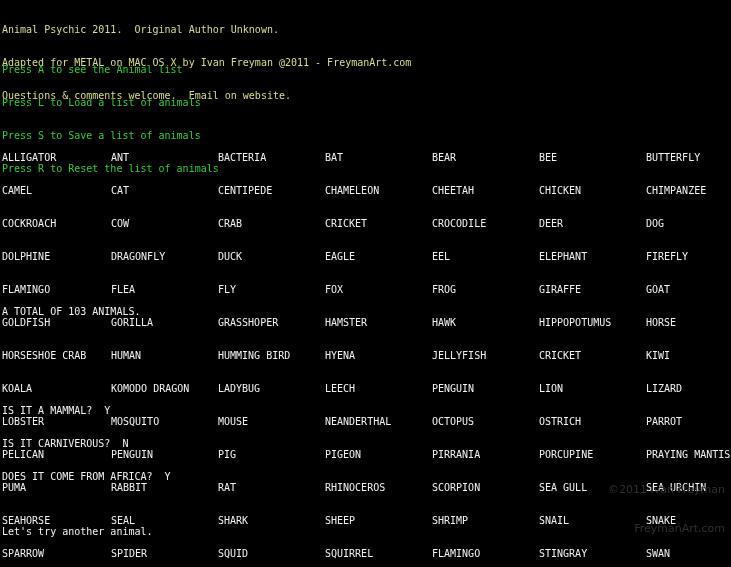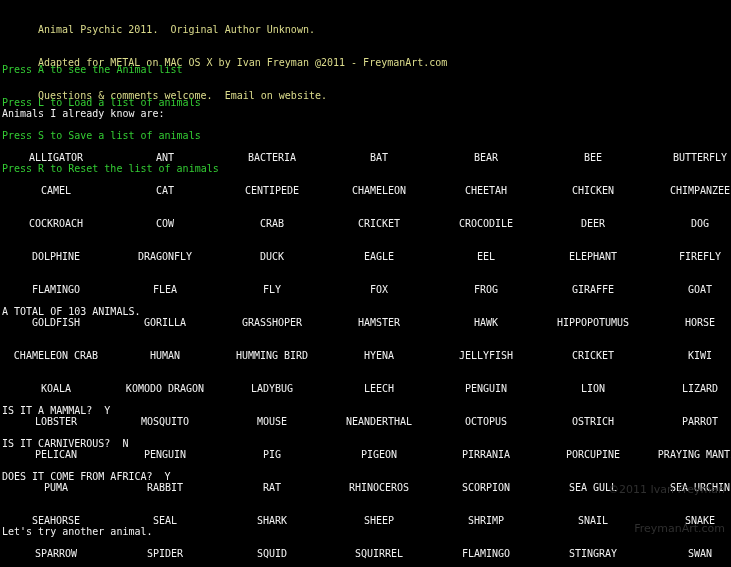--- a/index.html
+++ b/index.html
@@ -31,21 +31,21 @@
   }
 
   .line {
     height: 11px;
     line-height: 11px;
     white-space: pre;
     font-size: 10px;
     font-family: "DejaVu Sans Mono", "Liberation Mono", monospace;
   }
 
-  .hdr      { color: #dcdc8c; margin-left: 36px; }
+  .hdr      { color: #dcdc8c; }
   .menu     { color: #33cc33; }
   .white    { color: #f2f2f2; }
   .blank    { color: transparent; }
 
   
   #header-block {
     position: absolute;
     left: 2px;
     top: 2px;
   }
@@ -64,21 +64,20 @@
     top: 108px;
   }
 
   
   #animal-grid {
     position: absolute;
     left: 2px;
     top: 130px;
     width: 727px;
     height: 160px;
-    text-align: center;
   }
   .animal-col {
     position: absolute;
     top: 0;
     width: 108px;
   }
   .animal-col .line {
     color: #f2f2f2;
   }
   .col0 { left: 0px; }
@@ -142,31 +141,30 @@
     <div class="line hdr">Questions &amp; comments welcome.  Email on website.</div>
   </div>
 
   <div id="menu-block">
     <div class="line menu">Press A to see the Animal list</div>
     <div class="line menu">Press L to Load a list of animals</div>
     <div class="line menu">Press S to Save a list of animals</div>
     <div class="line menu">Press R to Reset the list of animals</div>
   </div>
 
-  <div class="line white" id="known-heading">Animals I already know are:</div>
 
   <div id="animal-grid">
     <div class="animal-col col0">
       <div class="line">ALLIGATOR</div>
       <div class="line">CAMEL</div>
       <div class="line">COCKROACH</div>
       <div class="line">DOLPHINE</div>
       <div class="line">FLAMINGO</div>
       <div class="line">GOLDFISH</div>
-      <div class="line">CHAMELEON CRAB</div>
+      <div class="line">HORSESHOE CRAB</div>
       <div class="line">KOALA</div>
       <div class="line">LOBSTER</div>
       <div class="line">PELICAN</div>
       <div class="line">PUMA</div>
       <div class="line">SEAHORSE</div>
       <div class="line">SPARROW</div>
       
       
     </div>
     <div class="animal-col col1">

